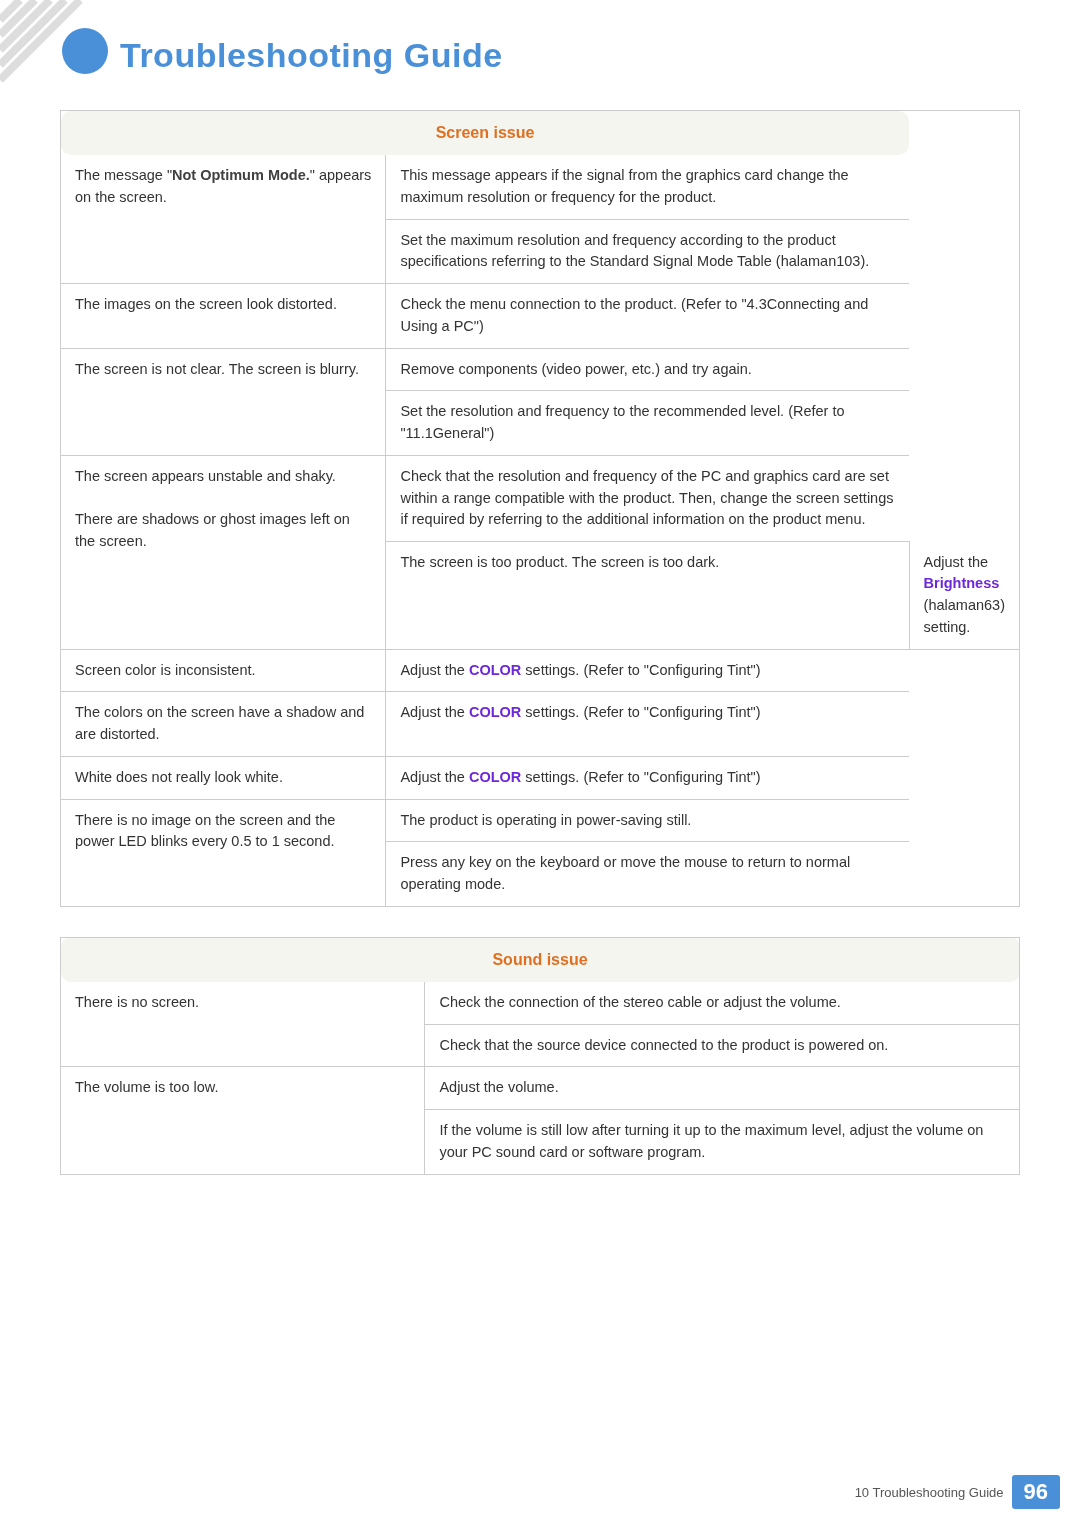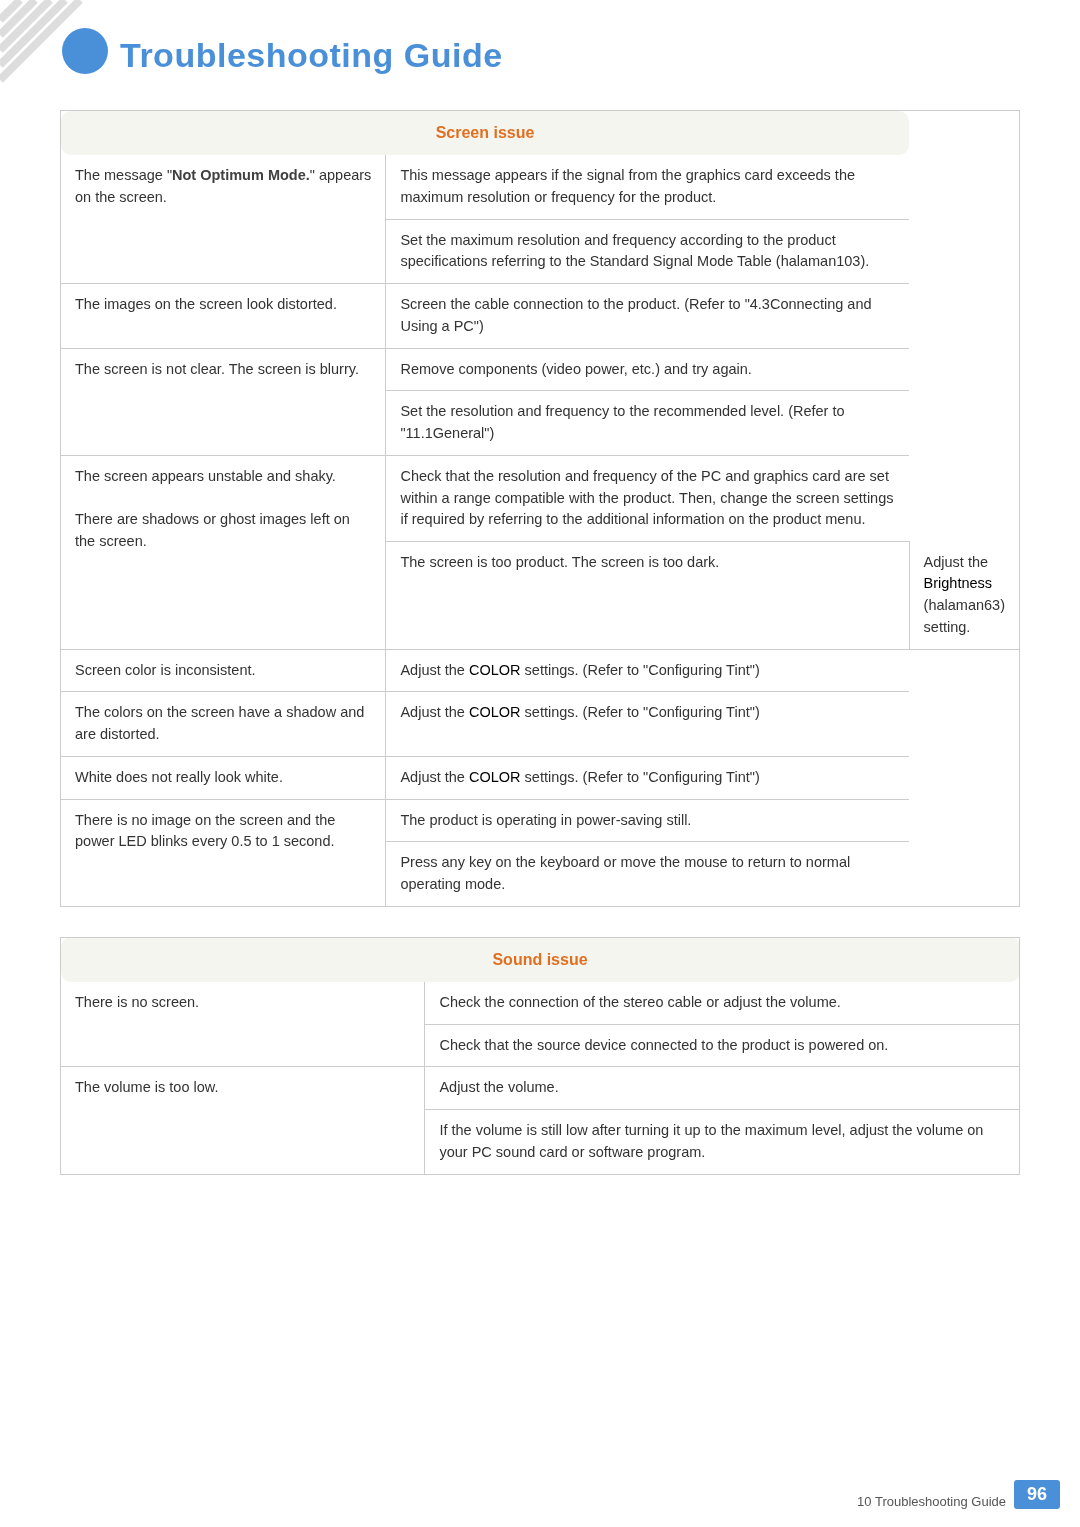--- a/index.html
+++ b/index.html
@@ -122,47 +122,47 @@
     .trouble-table tr:last-child td {
       border-bottom: none;
     }
 
     .bold-orange {
       font-weight: bold;
       color: #404040;
     }
 
     .bold-blue {
-      font-weight: normal;
-      color: #000000;
+      font-weight: bold;
+      color: #6d28d9;
     }
 
     
     .page-footer {
       position: absolute;
       bottom: 18px;
       right: 0;
       left: 0;
       display: flex;
       justify-content: flex-end;
-      align-items: flex-end;
+      align-items: center;
       padding-right: 20px;
     }
 
     .footer-text {
       font-size: 13px;
       color: #555555;
       margin-right: 8px;
     }
 
     .page-number-box {
       background: #4a90d9;
       color: white;
       font-weight: bold;
-      font-size: 18px;
+      font-size: 22px;
       padding: 4px 12px;
       border-radius: 3px;
       min-width: 46px;
       text-align: center;
     }
   </style>
 </head>
 <body>
 
 <div class="page-container">
@@ -188,29 +188,29 @@
         <tr>
           <td colspan="2" class="table-header">Screen issue</td>
         </tr>
       </thead>
       <tbody>
 
         <tr>
           <td rowspan="2">
             The message "<span class="bold-orange">Not Optimum Mode.</span>" appears on the screen.
           </td>
-          <td>This message appears if the signal from the graphics card exceeds the maximum resolution or frequency for the product.</td>
+          <td>This message appears if the signal from the graphics card change the maximum resolution or frequency for the product.</td>
         </tr>
         <tr>
           <td>Set the maximum resolution and frequency according to the product specifications referring to the Standard Signal Mode Table (halaman103).</td>
         </tr>
 
         <tr>
           <td>The images on the screen look distorted.</td>
-          <td>Screen the cable connection to the product. (Refer to "4.3Connecting and Using a PC")</td>
+          <td>Check the menu connection to the product. (Refer to "4.3Connecting and Using a PC")</td>
         </tr>
 
         <tr>
           <td rowspan="2">The screen is not clear. The screen is blurry.</td>
           <td>Remove components (video power, etc.) and try again.</td>
         </tr>
         <tr>
           <td>Set the resolution and frequency to the recommended level. (Refer to "11.1General")</td>
         </tr>
 

